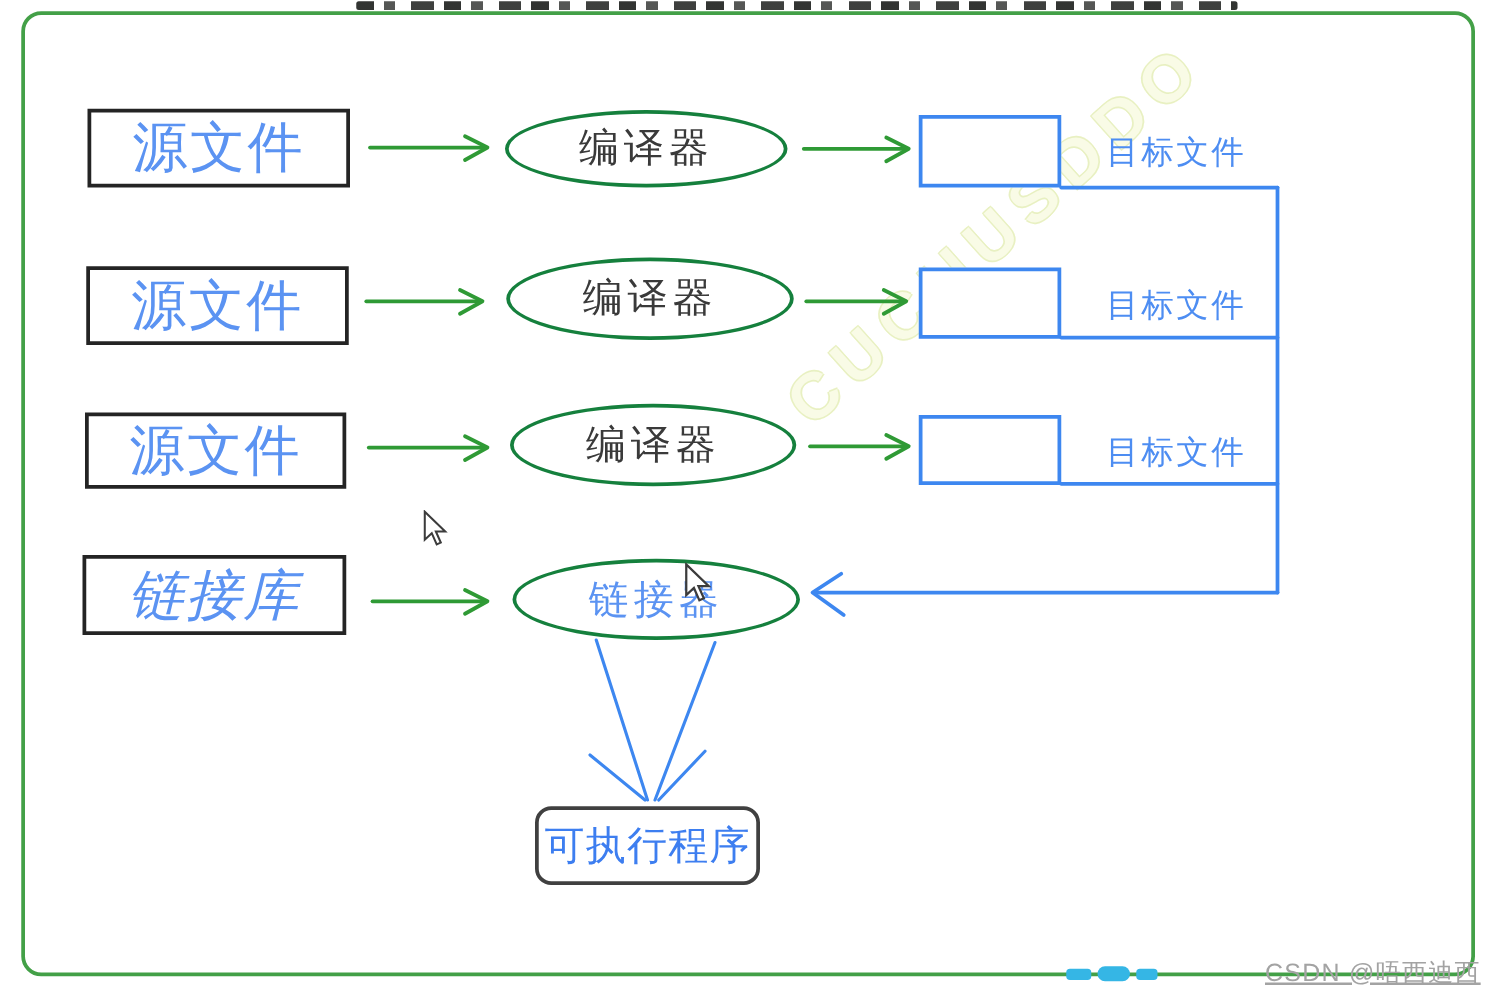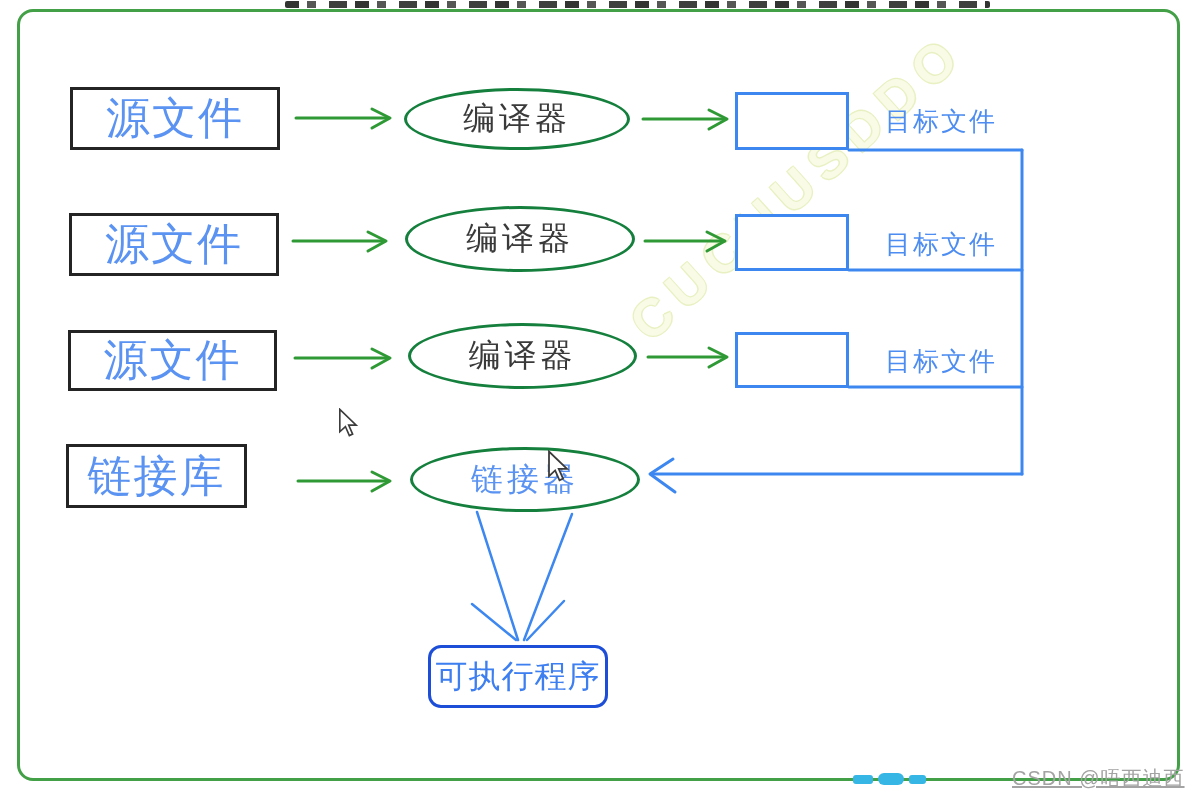--- a/index.html
+++ b/index.html
@@ -38,21 +38,21 @@
   }
   .black-box{border:3px solid #242424;color:#5b93f2;font-size:44px;font-weight:500;letter-spacing:2px;}
   .ellipse{border:3px solid #15803d;border-radius:50%;font-size:32px;font-weight:500;letter-spacing:4px;color:#3a3a3a;}
   .ellipse.blue-text{color:#5b93f2;}
   .blue-box{border:3px solid #3d87f0;}
   .blue-label{
     position:absolute;z-index:2;color:#4d8df2;font-size:26px;font-weight:500;
     letter-spacing:2px;display:flex;align-items:center;justify-content:center;
   }
   .result-box{
-    border:3px solid #1d4ed8;border-radius:13px;color:#3d7ef0;
+    border:3px solid #404040;border-radius:13px;color:#3d7ef0;
     font-size:32px;font-weight:500;letter-spacing:1px;
   }
   .overlay{position:absolute;left:0;top:0;width:1197px;height:799px;z-index:2;pointer-events:none;}
   
   .cyan-frag{position:absolute;z-index:4;background:#35b6e5;border-radius:3px;}
   
   .wm-csdn{
     position:absolute;left:1012px;top:765px;z-index:5;
     color:#a3a3a3;font-size:20px;letter-spacing:1px;white-space:nowrap;text-decoration:underline;
   }
@@ -88,21 +88,21 @@
 
   <div class="node black-box" style="left:68px;top:330px;width:209px;height:61px;">
     <span>源文件</span>
   </div>
   <div class="node ellipse" style="left:408px;top:323px;width:229px;height:66px;">
     <span>编译器</span>
   </div>
   <div class="node blue-box" style="left:735px;top:332px;width:114px;height:56px;"></div>
   <div class="blue-label" style="left:871px;top:341px;width:140px;height:40px;">目标文件</div>
 
-  <div class="node black-box" style="left:66px;top:444px;width:181px;height:64px;">
+  <div class="node black-box" style="left:66px;top:444px;width:211px;height:64px;font-style:italic;">
     <span>链接库</span>
   </div>
   <div class="node ellipse blue-text" style="left:410px;top:447px;width:230px;height:65px;">
     <span>链接器</span>
   </div>
 
   <div class="node result-box" style="left:428px;top:645px;width:180px;height:63px;">
     <span>可执行程序</span>
   </div>
 

